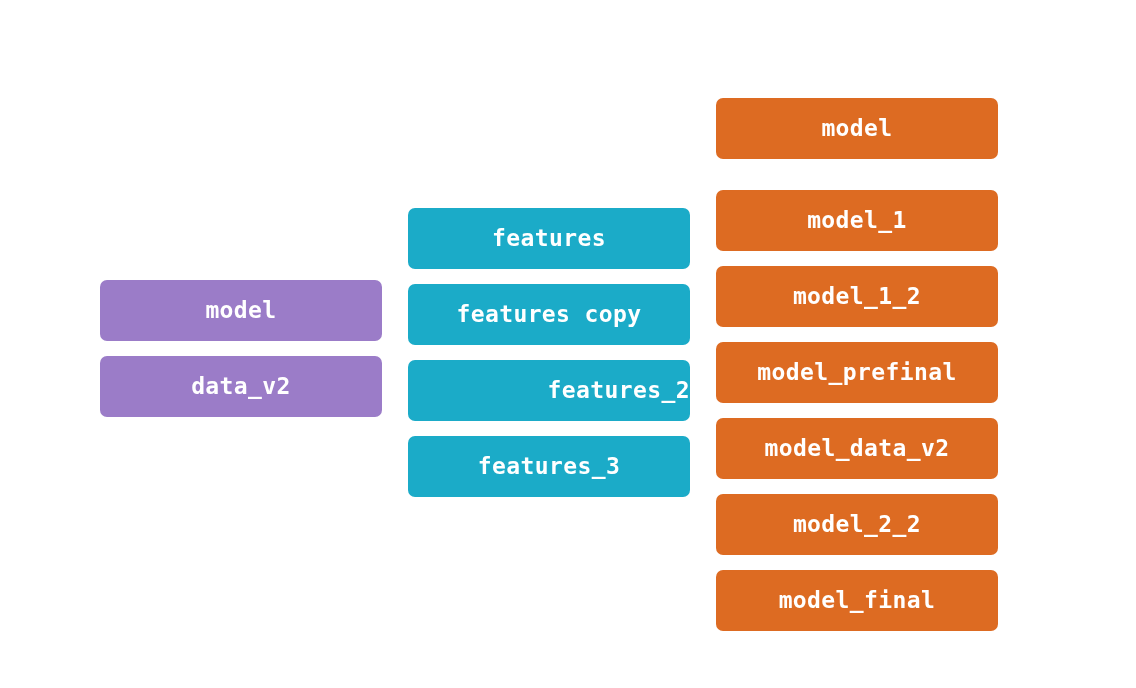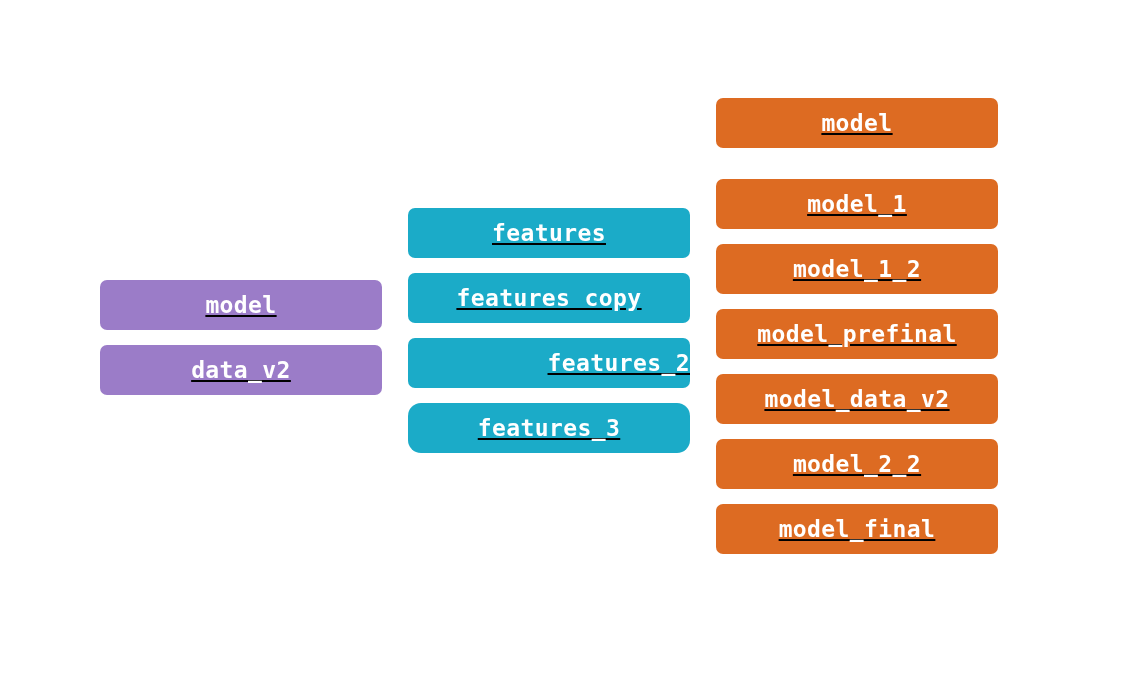--- a/index.html
+++ b/index.html
@@ -20,27 +20,26 @@
     background: #ffffff;
   }
   .column {
     position: absolute;
     display: flex;
     flex-direction: column;
     gap: 15px;
   }
   .node {
     width: 282px;
-    height: 50px;
+    height: 61px;
     border-radius: 7px;
     display: flex;
     align-items: center;
     justify-content: center;
     box-sizing: border-box;
-    text-decoration: underline;
   }
   .node-label {
     color: #ffffff;
     font-family: "DejaVu Sans Mono", "Liberation Mono", monospace;
     font-weight: bold;
     font-size: 23px;
     letter-spacing: 0.4px;
     line-height: 1;
     white-space: nowrap;
     user-select: none;
@@ -67,21 +66,21 @@
   <div class="column" id="col-features">
     <div class="node" style="background: rgb(27, 171, 200);">
       <span class="node-label">features</span>
     </div>
     <div class="node" style="background: rgb(27, 171, 200);">
       <span class="node-label">features copy</span>
     </div>
     <div class="node" style="background: rgb(27, 171, 200); justify-content: flex-end;">
       <span class="node-label">features_2</span>
     </div>
-    <div class="node" style="background: rgb(27, 171, 200); border-radius: 13px;">
+    <div class="node" style="background: rgb(27, 171, 200);">
       <span class="node-label">features_3</span>
     </div>
   </div>
 
   <div class="column" id="col-model">
     <div class="node" style="background: rgb(221, 107, 34);">
       <span class="node-label">model</span>
     </div>
     <div class="node" style="background: rgb(221, 107, 34); margin-top: 16px;">
       <span class="node-label">model_1</span>

